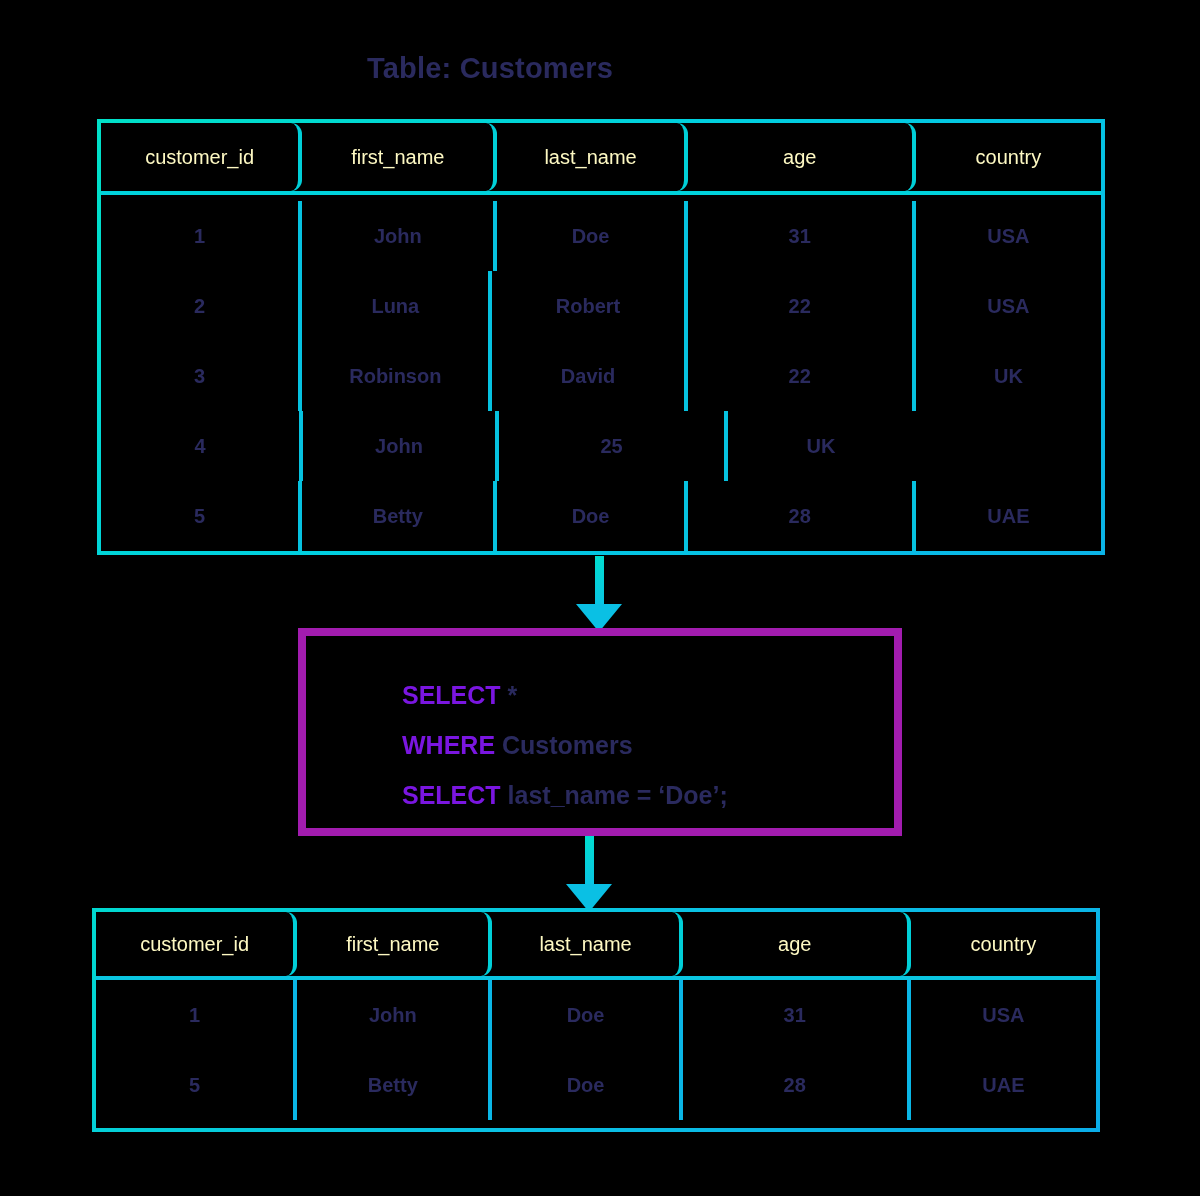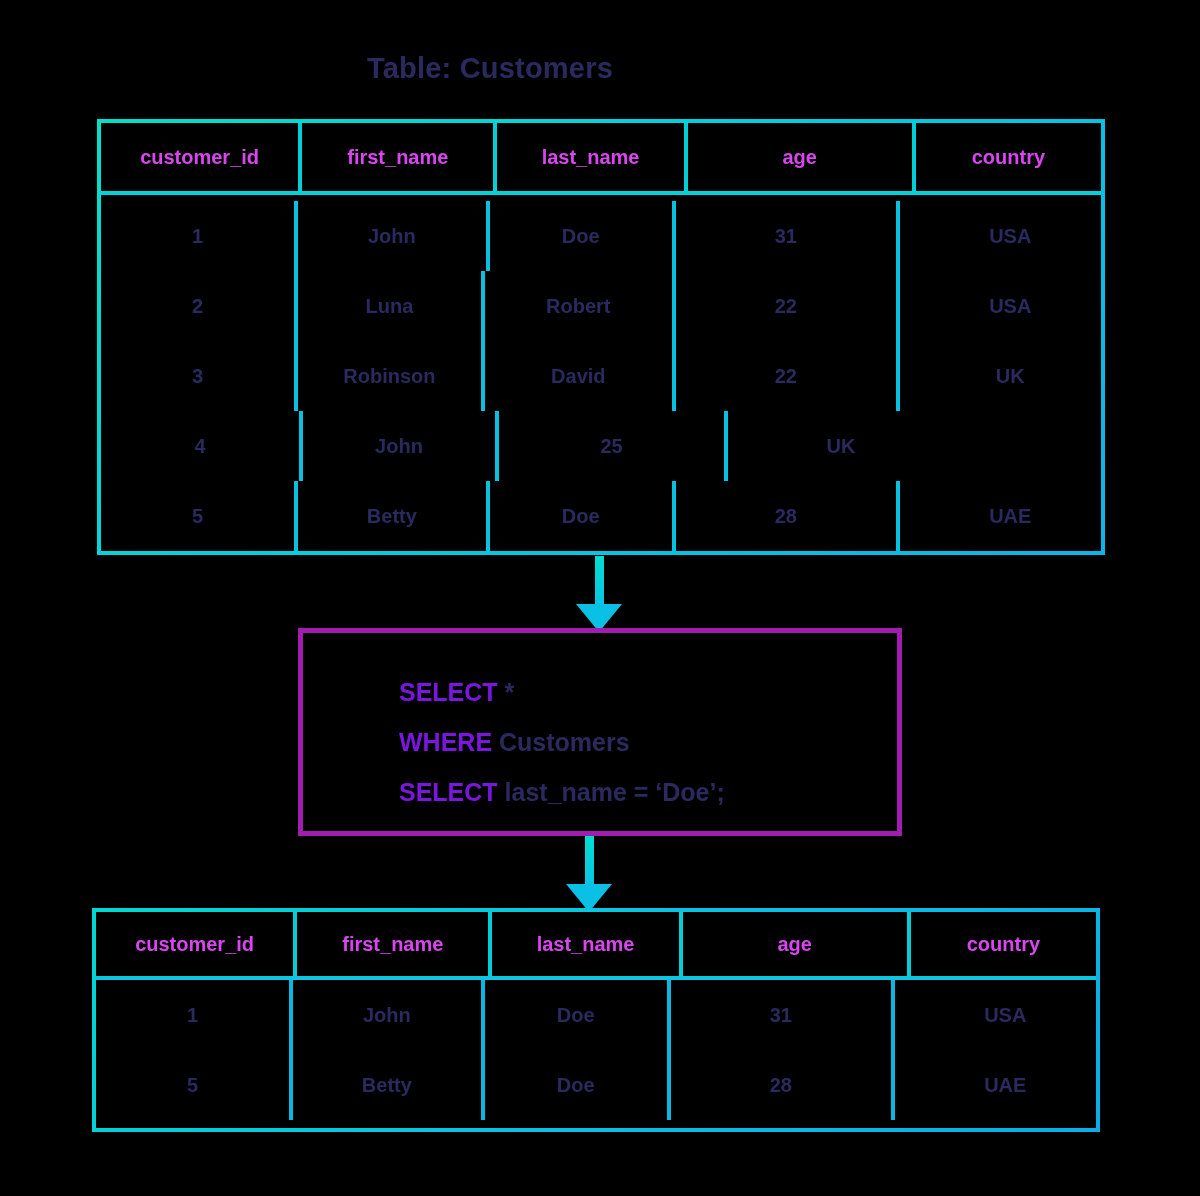--- a/index.html
+++ b/index.html
@@ -54,28 +54,29 @@
     color: #2a2a5e;
     font-size: 20px;
     font-weight: bold;
     border-right: 4px solid #00cfd8;
   }
   .cell:last-child { border-right: none; }
 
   .thead .cell {
     height: 68px;
     font-size: 20px;
-    font-weight: bold;
-    color: #d946ef;
+    font-weight: normal;
+    color: #fef9c3;
+    border-radius: 11px;
   }
   .tbody-rows .cell {
     height: 70px;
     border-right: 4px solid #06c2e0;
   }
-  .tbody-rows .cell:last-child { border-right: none; margin-left: 20px; }
+  .tbody-rows .cell:last-child { border-right: none; }
 
   
   .c0 { width: 202px; }
   .c1 { width: 196px; }
   .c2 { width: 191px; }
   .c3 { width: 229px; }
   .c4 { width: 186px; }
 
   
   #source-table {
@@ -130,21 +131,21 @@
   #arrow-bottom .head { top: 48px; }
 
   
   #sql-box {
     position: absolute;
     left: 298px;
     top: 628px;
     width: 604px;
     height: 208px;
     box-sizing: border-box;
-    border: 5px solid #a21caf;
+    border: 8px solid #a21caf;
     padding-left: 96px;
     padding-top: 34px;
   }
   .sql-line {
     font-size: 25px;
     font-weight: bold;
     color: #2a2a5e;
     line-height: 50px;
     white-space: pre;
   }

